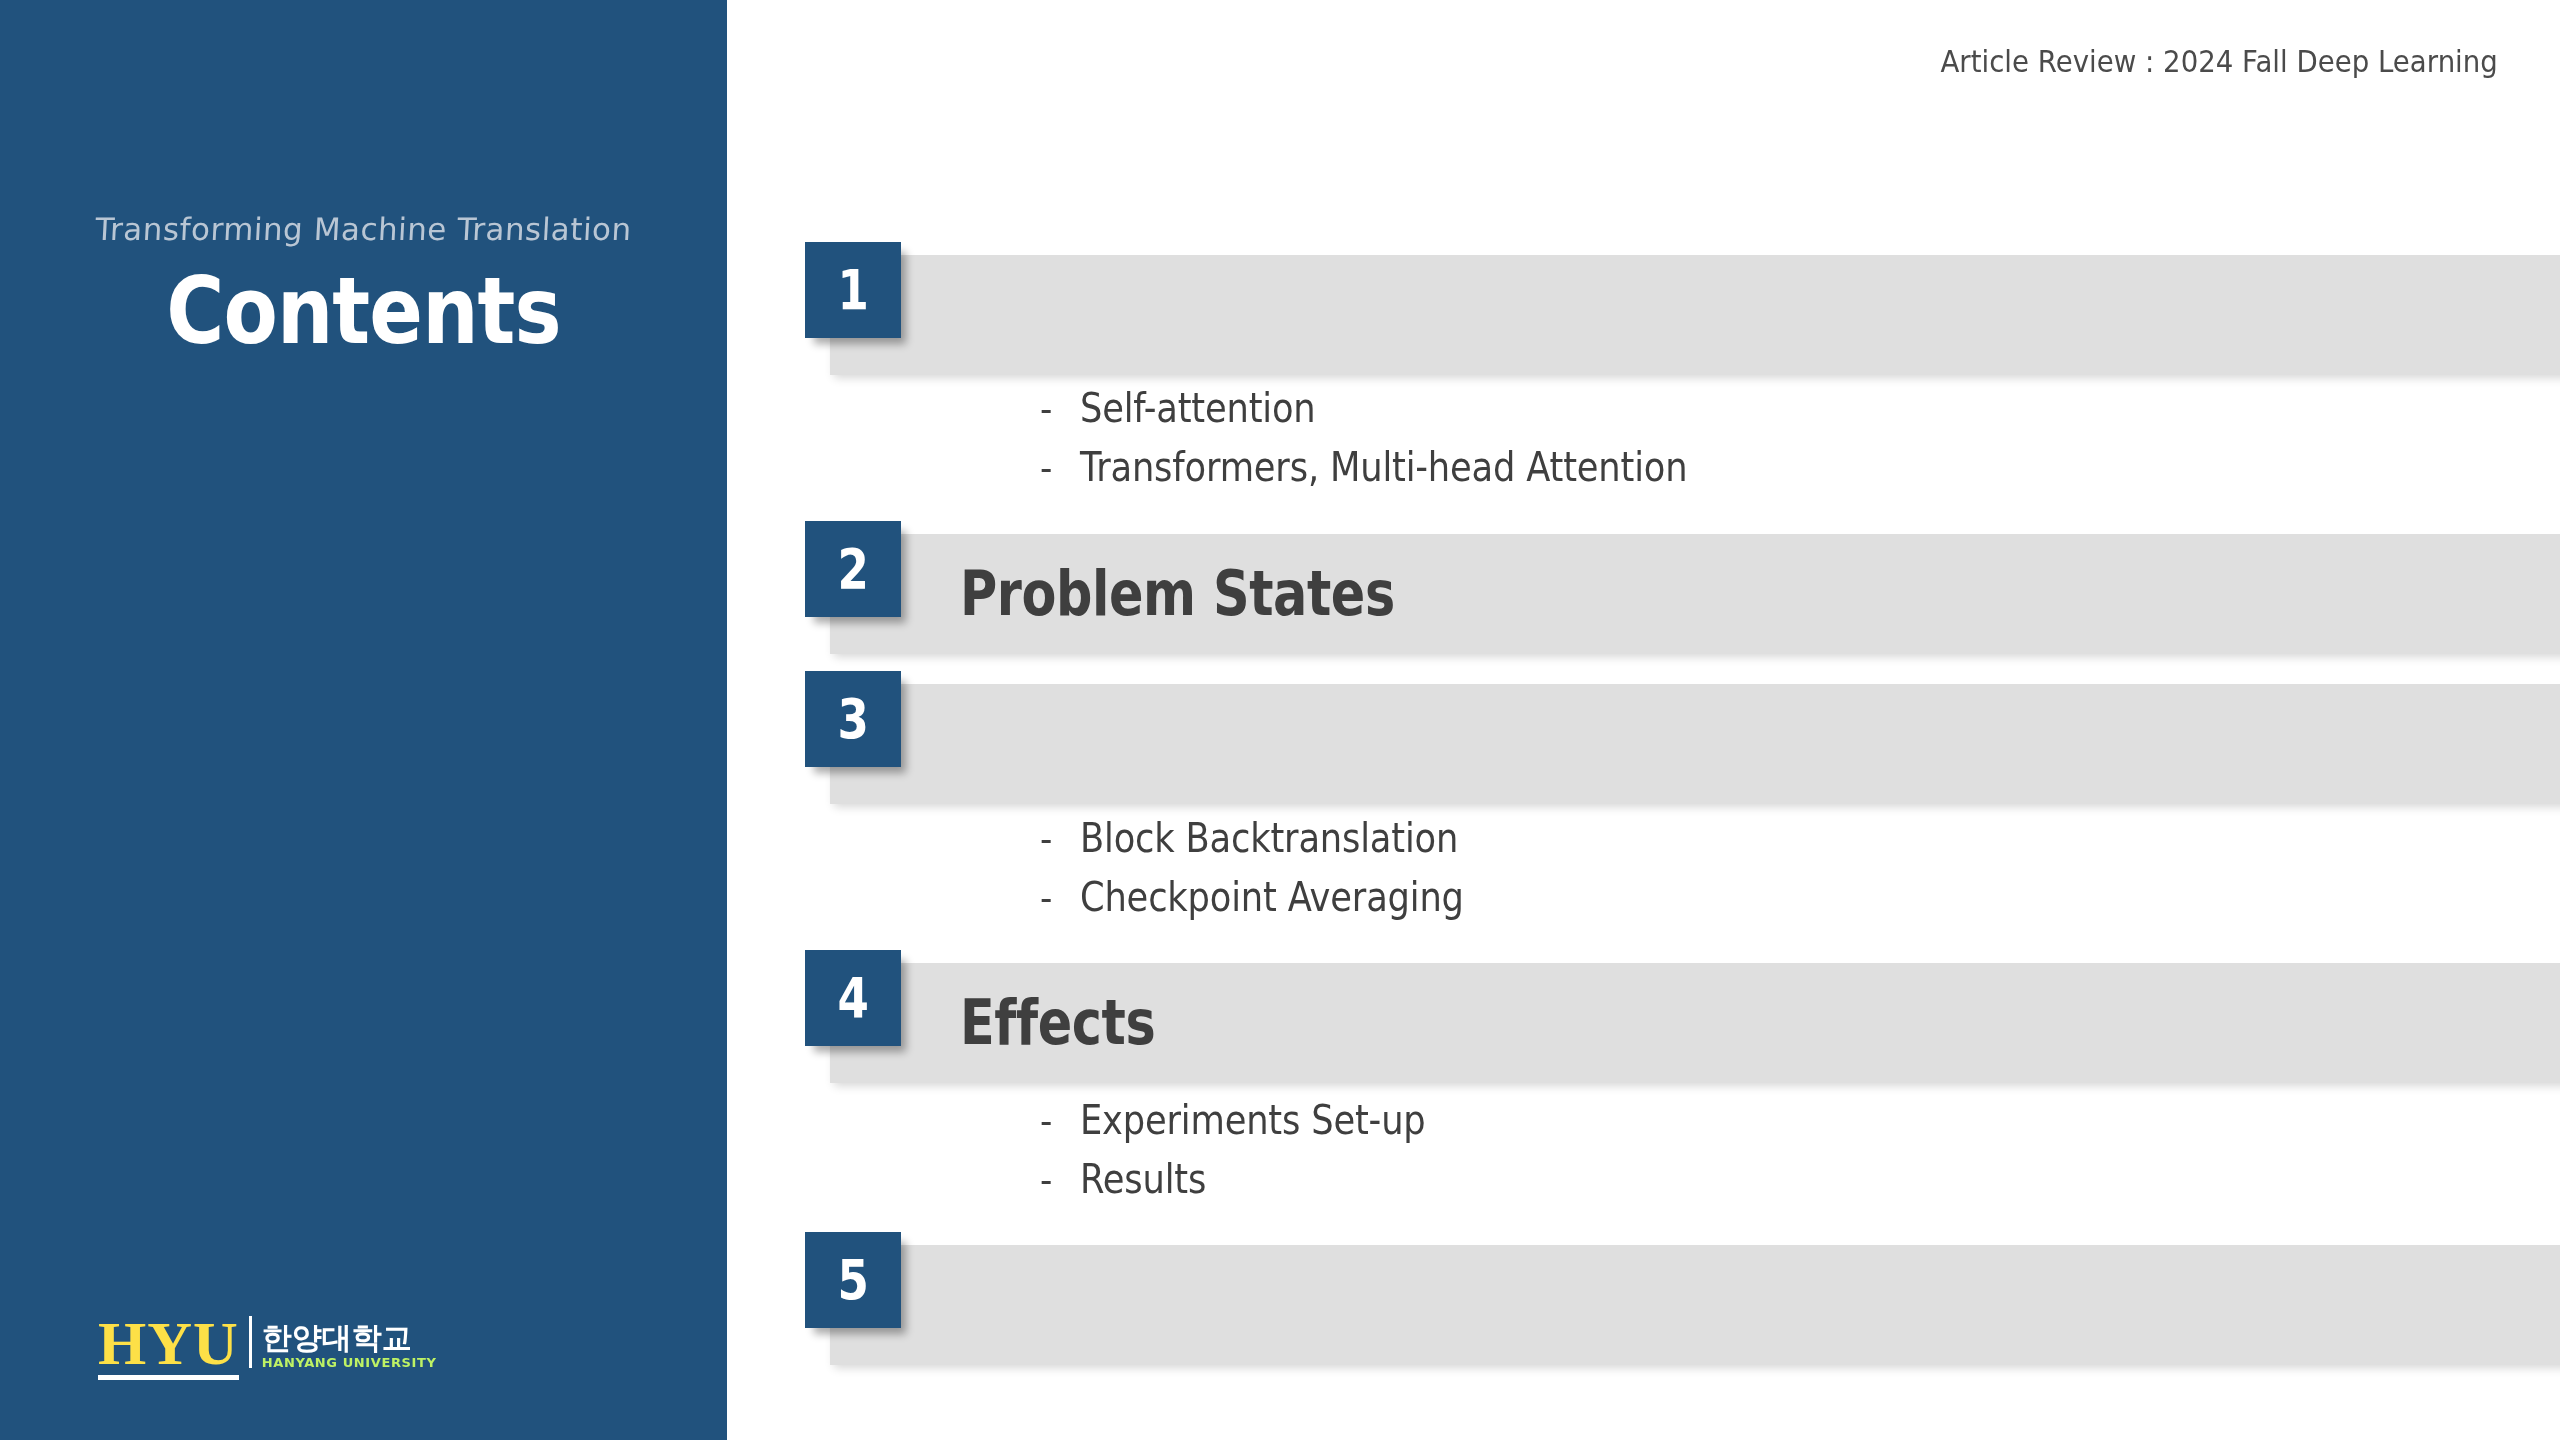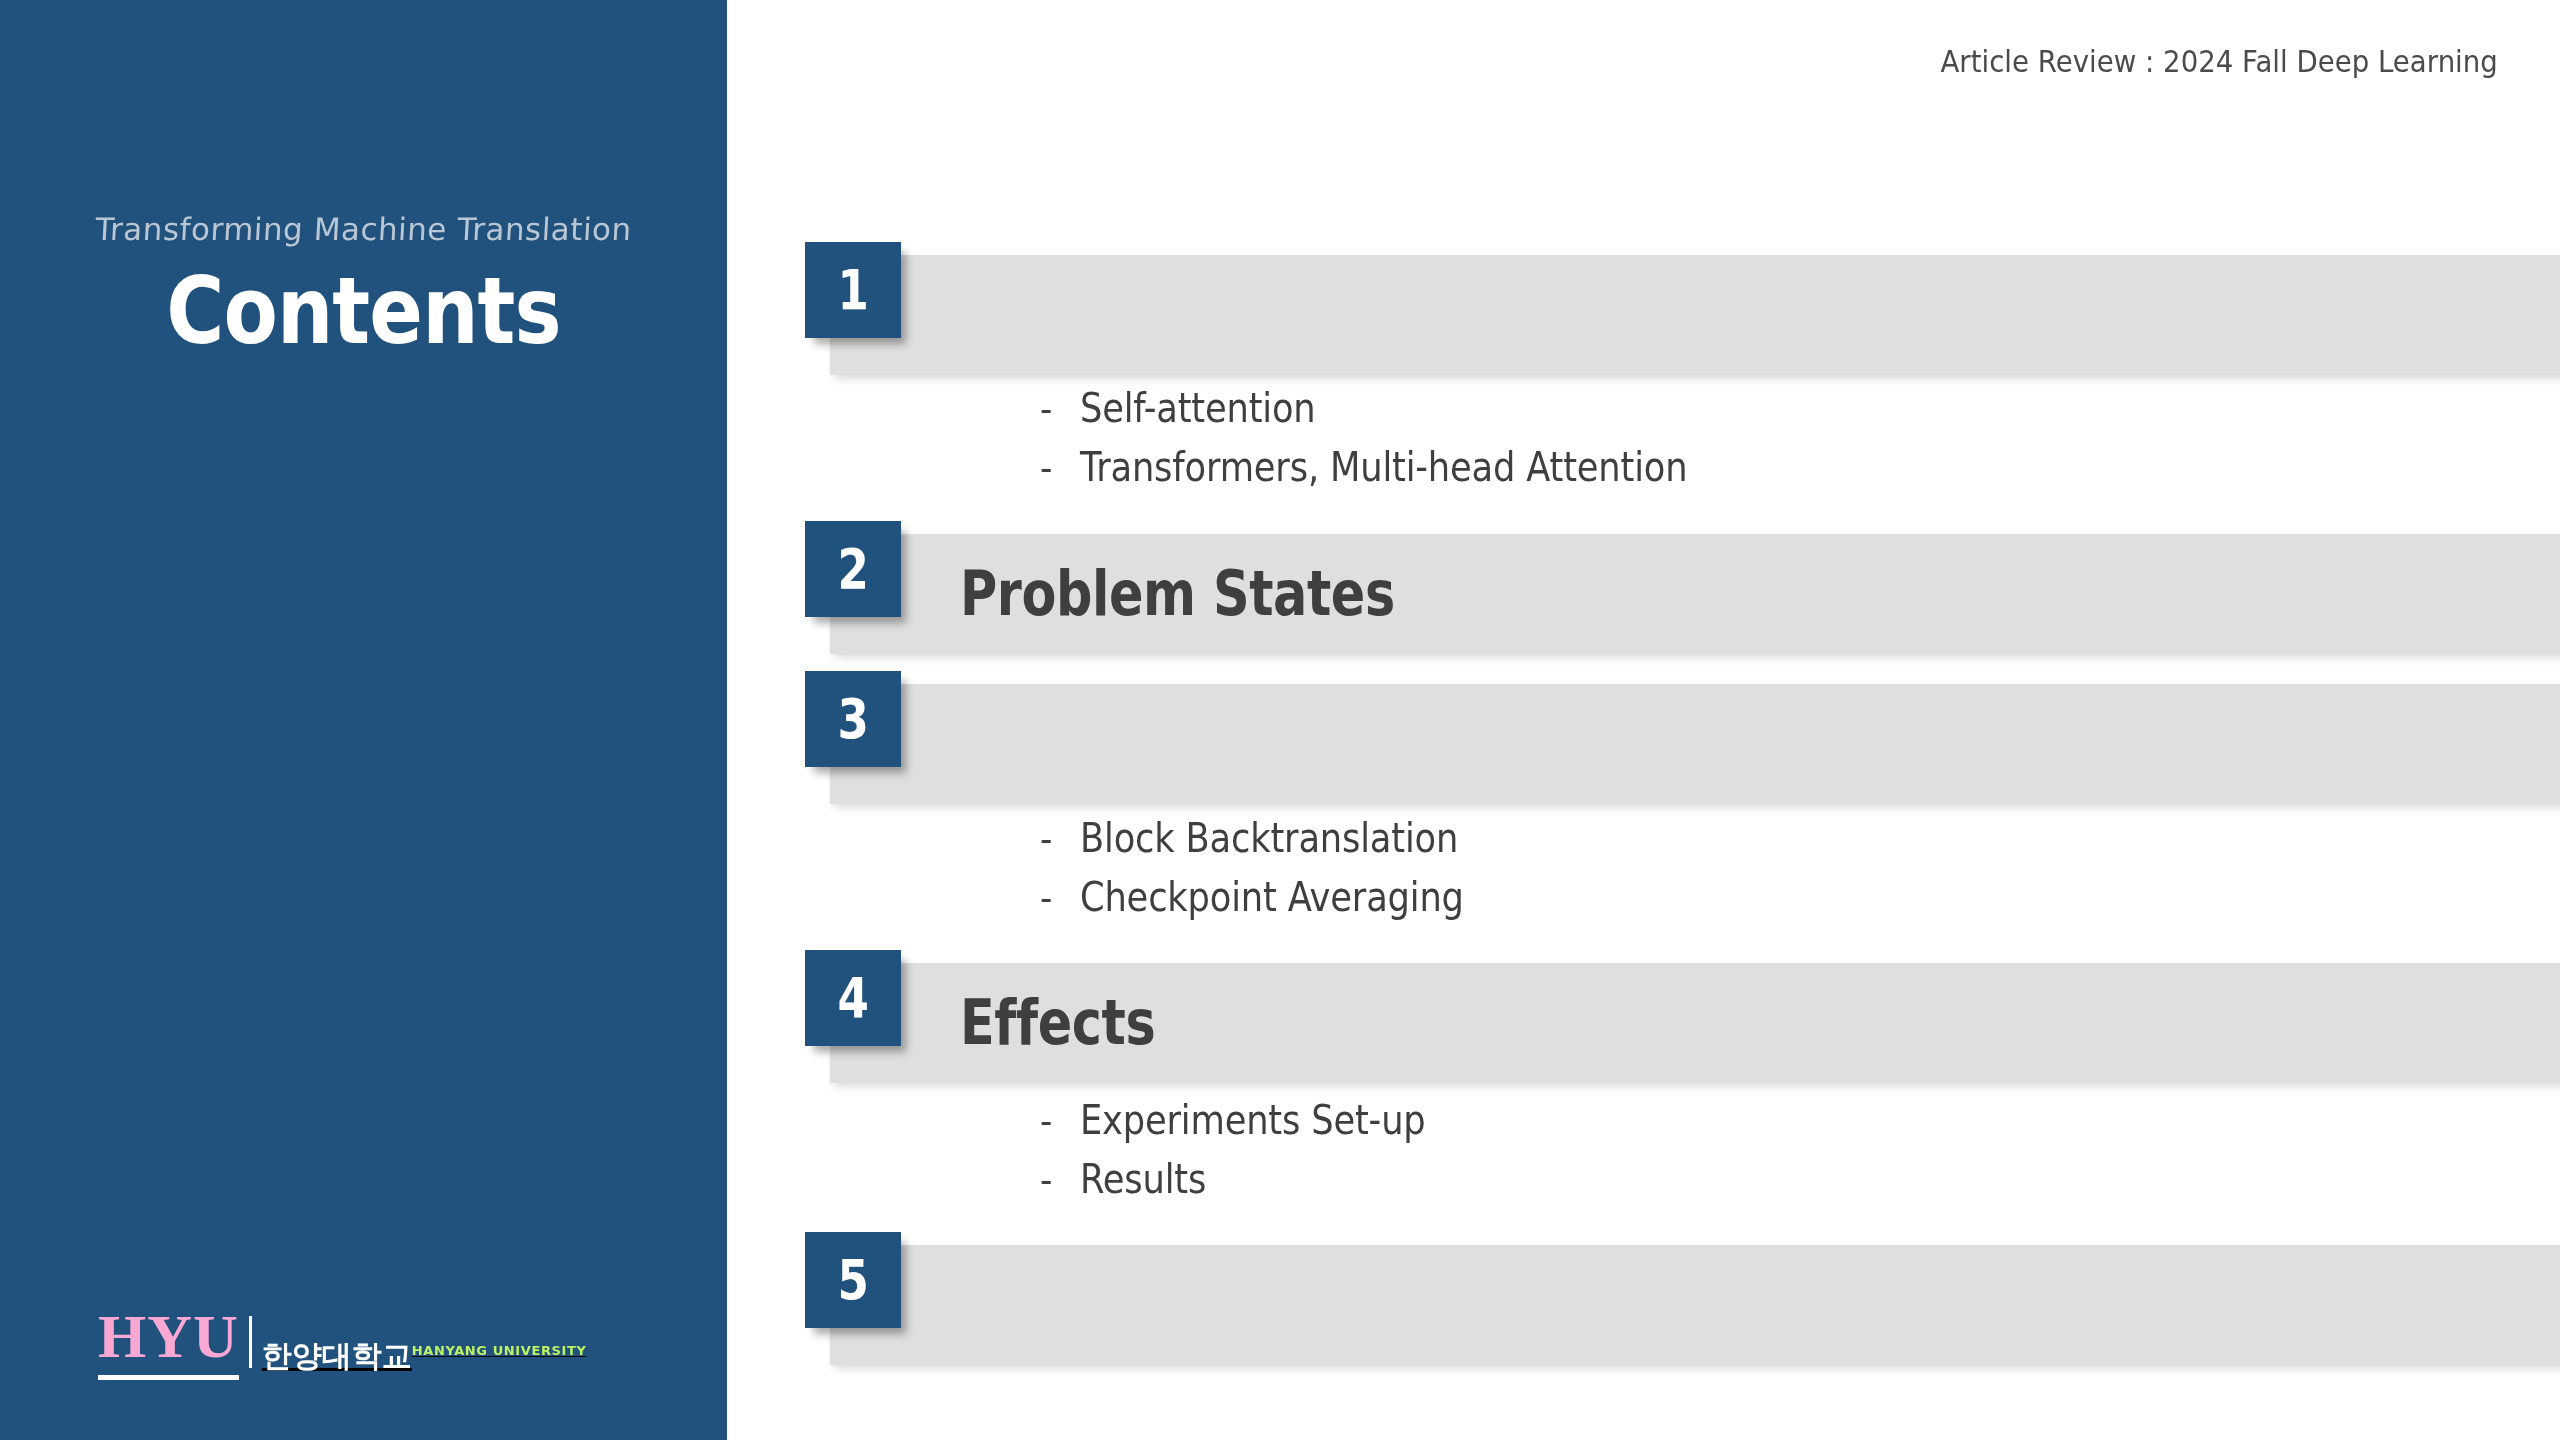--- a/index.html
+++ b/index.html
@@ -69,37 +69,37 @@
     left: 98px;
     bottom: 60px;
     display: flex;
     align-items: flex-end;
     gap: 0px;
   }
   .logo-hyu {
     font-family: "Liberation Serif", serif;
     font-size: 62px;
     font-weight: 700;
-    color: #f9a8d4;
+    color: #fde047;
     line-height: 0.92;
     letter-spacing: 1px;
     border-bottom: 5px solid #ffffff;
-    padding-bottom: 10px;
+    padding-bottom: 3px;
   }
   .logo-divider {
     width: 3px;
     height: 52px;
     background: #ffffff;
     margin: 0 10px 12px 10px;
   }
   .logo-kr-wrap {
     display: flex;
+    flex-direction: column;
     justify-content: flex-end;
     padding-bottom: 9px;
-    text-decoration: underline;
   }
   .logo-kr {
     font-family: "DejaVu Sans", sans-serif;
     font-size: 30px;
     font-weight: 700;
     color: #ffffff;
     line-height: 1.0;
     letter-spacing: 0px;
   }
   .logo-en {

